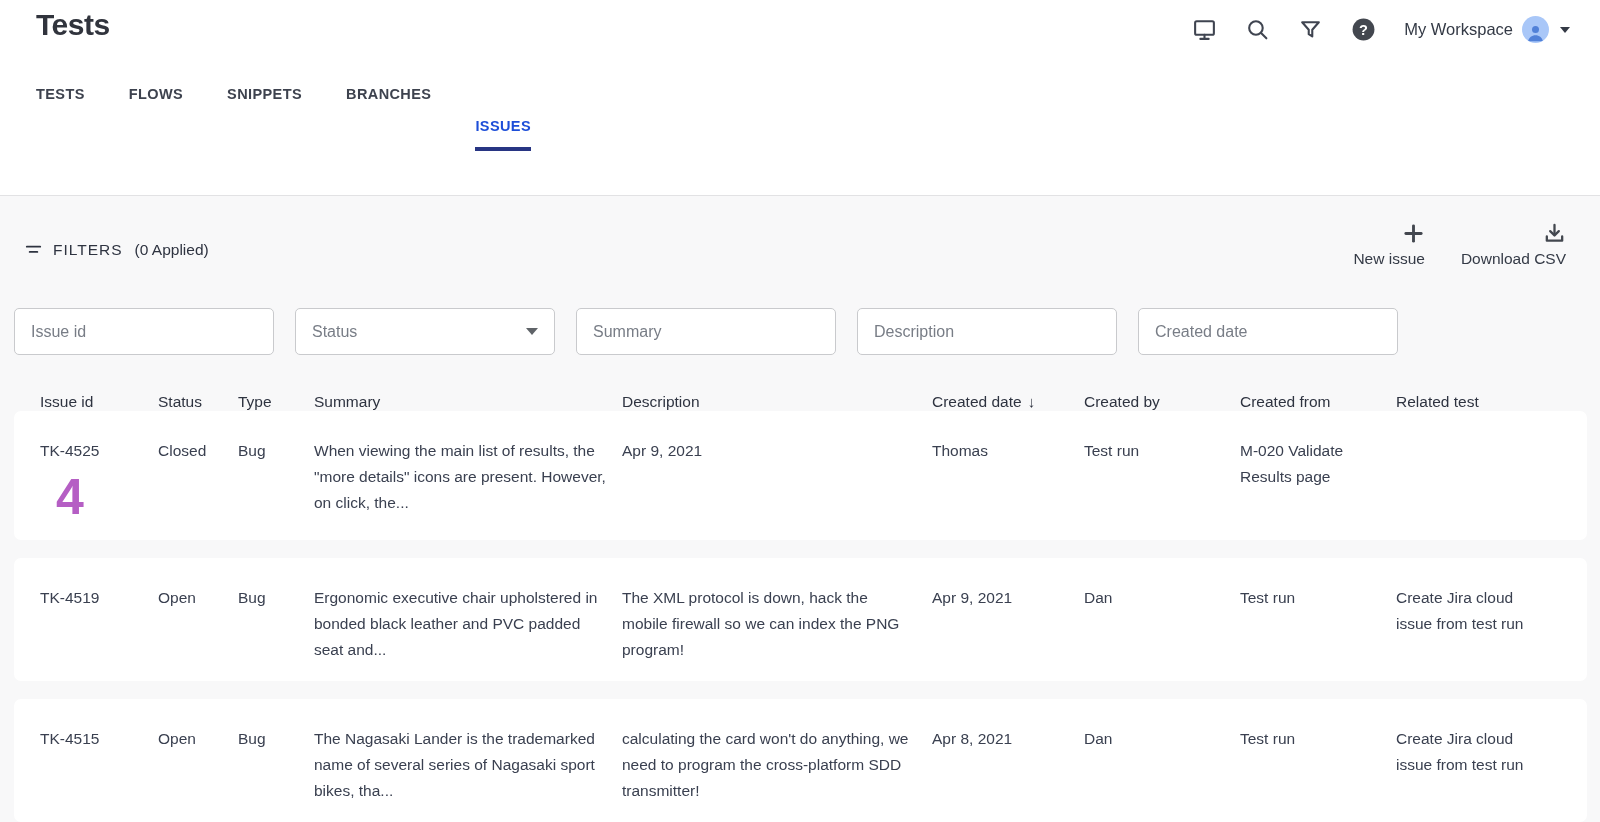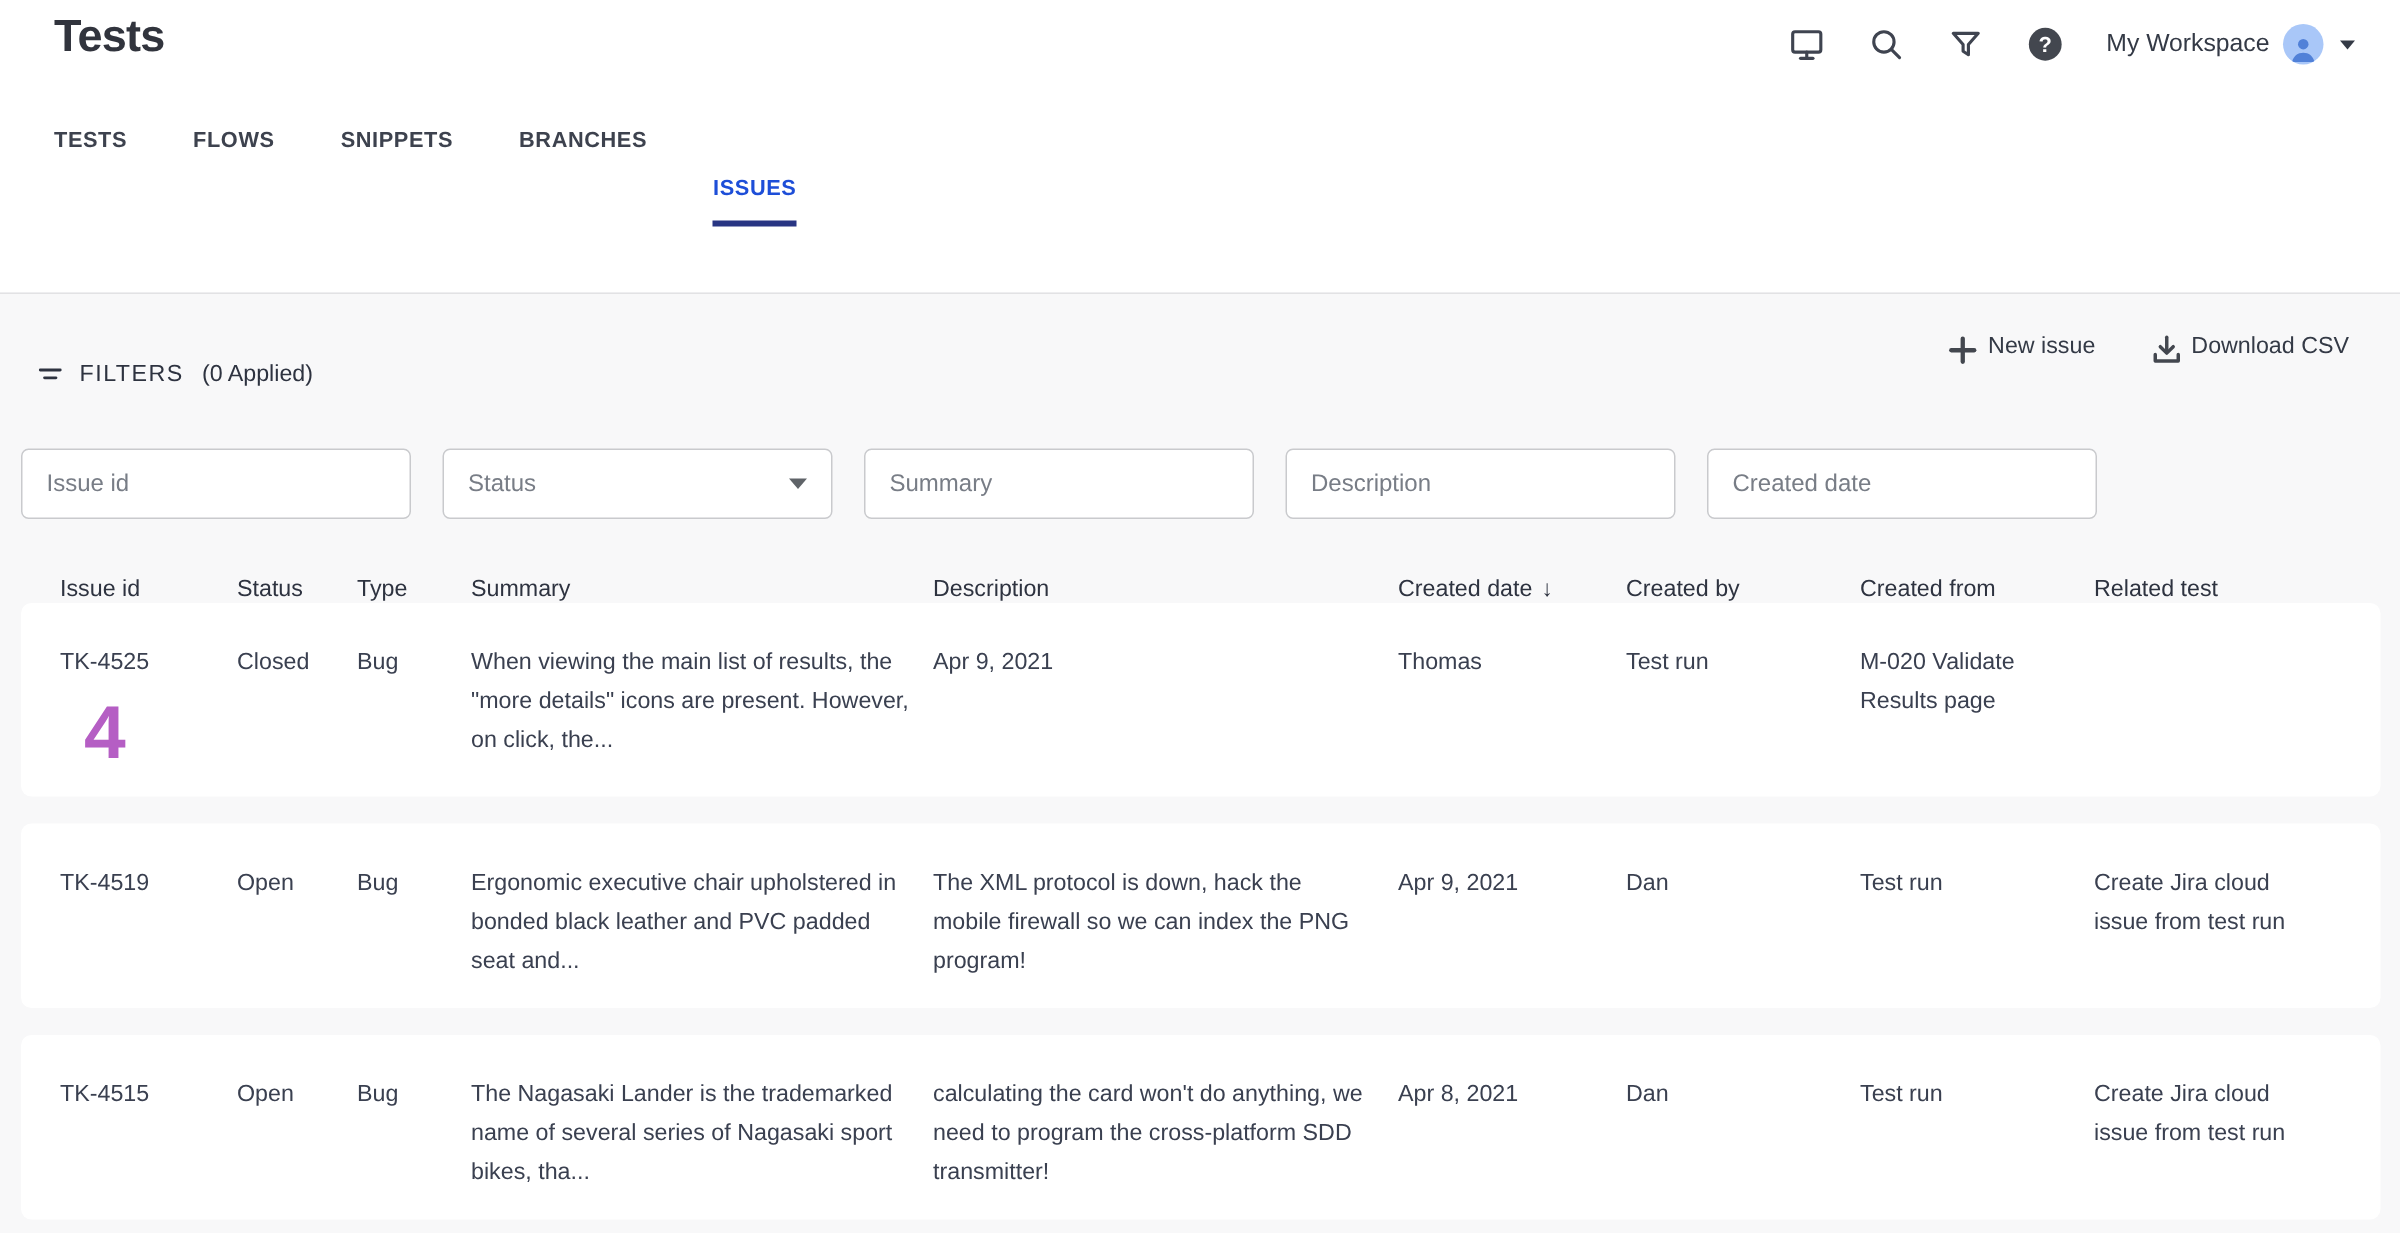--- a/index.html
+++ b/index.html
@@ -31,21 +31,21 @@
   
   .content { background:#f8f8f9; border-top:1px solid #e2e2e4; height:679px;margin-top:44px; }
 
   .filters-bar { display:flex; justify-content:space-between; align-items:flex-start; padding:26px 34px 0 24px; }
   .filters-toggle { display:flex; align-items:center; gap:10px; margin-top:18px; cursor:pointer; }
   .filters-toggle svg { width:19px; height:19px; }
   .filters-label { font-size:15.5px; color:#2e3340; letter-spacing:1px; }
   .filters-applied { font-size:15.5px; color:#2e3340; margin-left:2px; }
 
   .actions { display:flex; gap:36px; }
-  .action { display:flex; flex-direction:row; align-items:flex-start; gap:5px; cursor:pointer; }
+  .action { display:flex; flex-direction:column; align-items:flex-end; gap:5px; cursor:pointer; }
   .action svg { width:23px; height:23px; }
   .action-label { font-size:15.5px; color:#343a46; }
 
   .filter-inputs { display:flex; gap:21px; padding:40px 0 0 14px; }
   .f-input {
     width:260px; height:47px; border:1px solid #c9cacd; border-radius:5px;
     background:#fff; padding:0 16px; font-size:16px; color:#333;
     font-family:"Liberation Sans", sans-serif; outline:none;
   }
   .f-input::placeholder { color:#787d86; }

